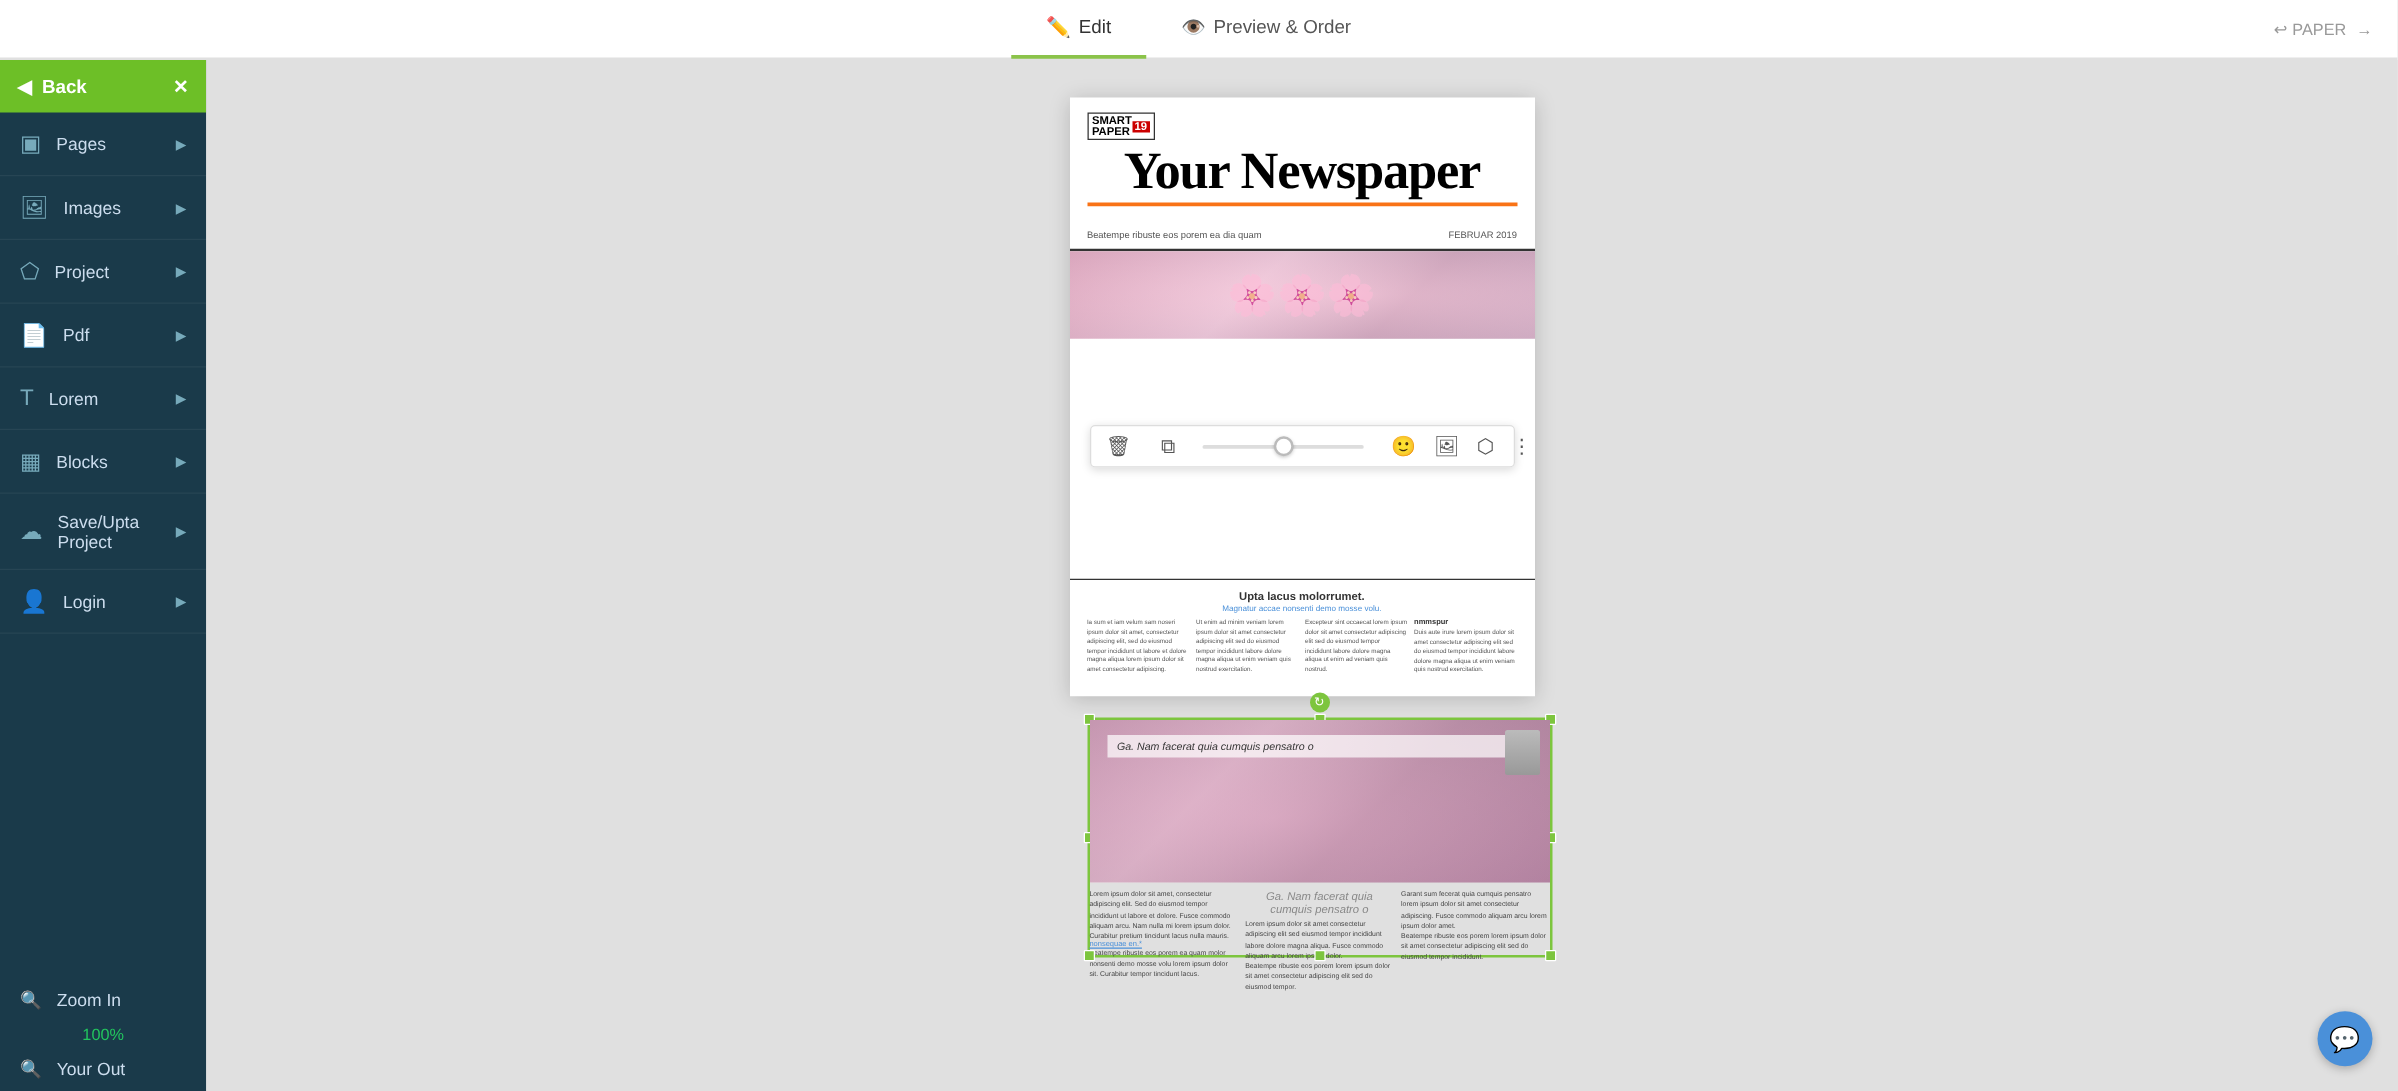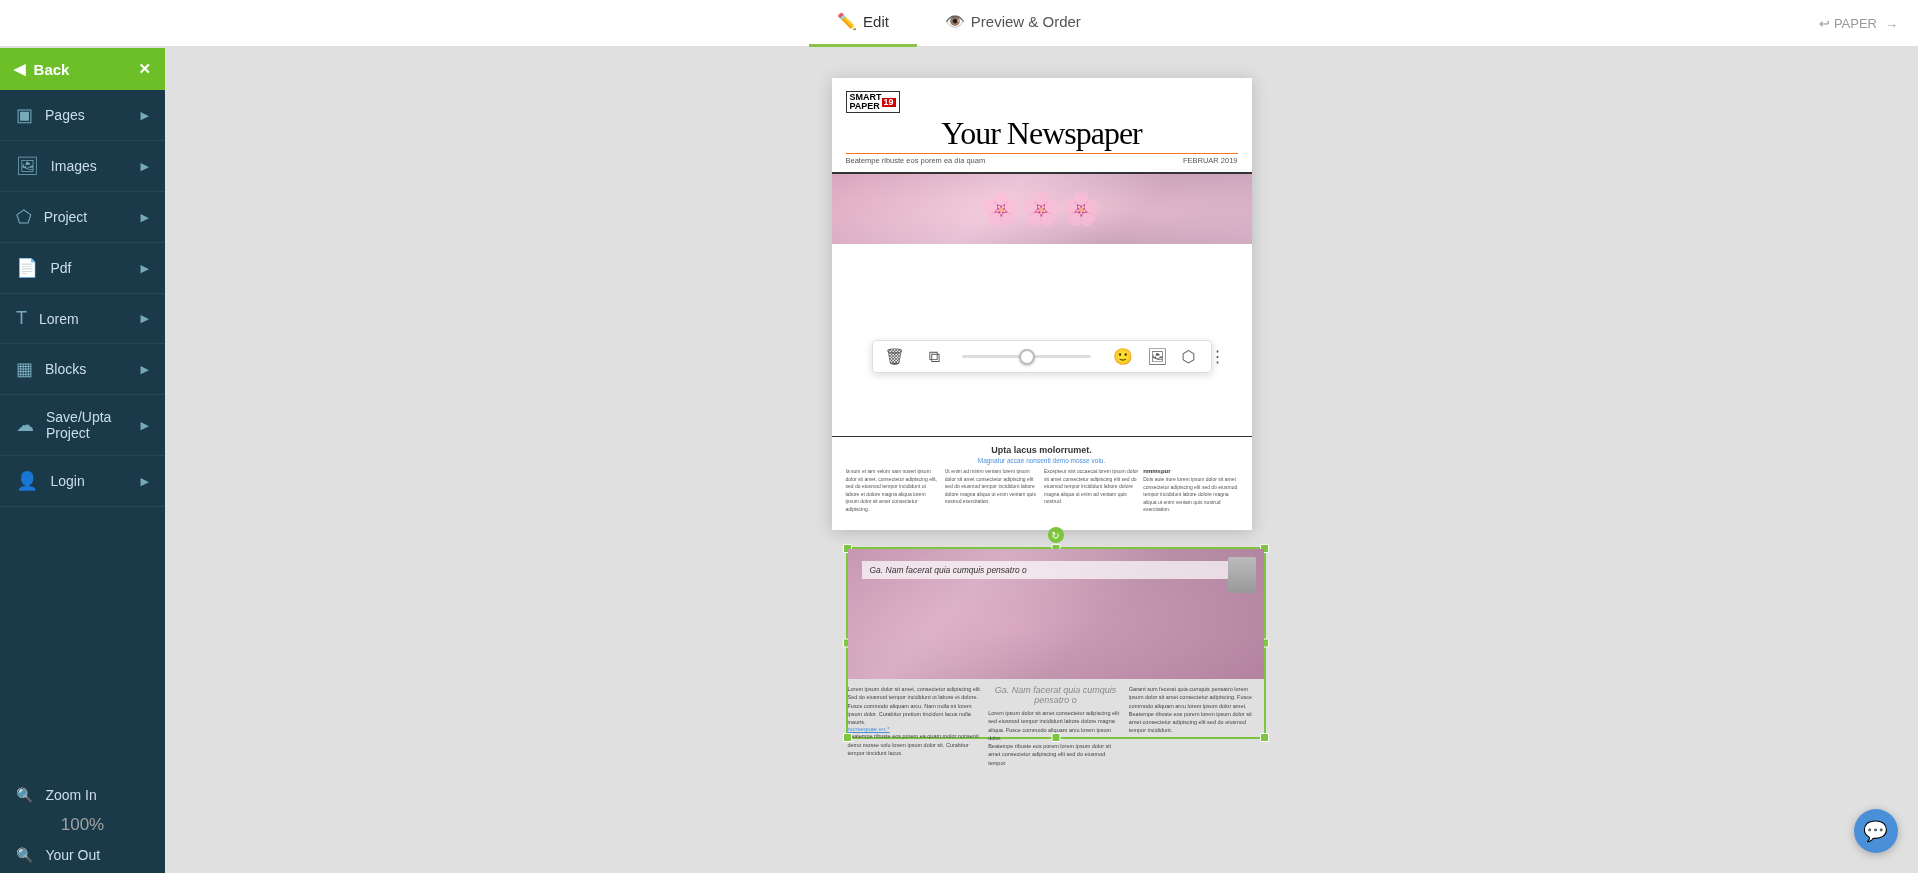--- a/index.html
+++ b/index.html
@@ -98,39 +98,39 @@
       padding: 10px 16px;
       cursor: pointer;
       color: #cde;
       font-size: 14px;
       display: flex;
       align-items: center;
       gap: 12px;
     }
     .sidebar-zoom-value {
       text-align: center;
-      color: #a3a3a3;
-      font-size: 17px;
+      color: #22c55e;
+      font-size: 13px;
       padding: 2px 16px;
     }
 
     
     .canvas-area {
       flex: 1;
       display: flex;
       align-items: flex-start;
       justify-content: center;
       overflow: auto;
       padding: 30px 20px;
       background: #e0e0e0;
     }
 
     
     .newspaper {
-      width: 420px;
+      width: 372px;
       background: #fff;
       box-shadow: 0 2px 16px rgba(0,0,0,0.18);
       position: relative;
       user-select: none;
     }
 
     .np-header {
       padding: 8px 14px 4px;
       border-bottom: 2px solid #333;
     }
@@ -138,35 +138,35 @@
       border: 1.5px solid #333;
       display: inline-flex;
       align-items: center;
       font-size: 9px;
       padding: 1px 3px;
       font-weight: bold;
       line-height: 1;
     }
     .np-logo-24 { background: #c00; color: #fff; padding: 0 2px; }
     .np-title {
-      font-size: 32px;
-      font-weight: 400;
+      font-size: 42px;
+      font-weight: 700;
       text-align: center;
       letter-spacing: -1px;
       line-height: 1;
       margin: 4px 0 4px;
       font-family: Georgia, serif;
     }
     .np-subtitle-row {
       display: flex;
       justify-content: space-between;
       font-size: 7.5px;
       color: #555;
-      border-top: 1px solid #f97316;
-      padding-top: 2px;
+      border-top: 3px solid #f97316;
+      padding-top: 18px;
       margin-bottom: 3px;
     }
 
     
     .np-banner {
       width: 100%;
       height: 70px;
       background: linear-gradient(135deg, #e8b4c8 0%, #f2d6e4 40%, #c8a8bc 70%, #d4b8cc 100%);
       overflow: hidden;
       display: flex;

